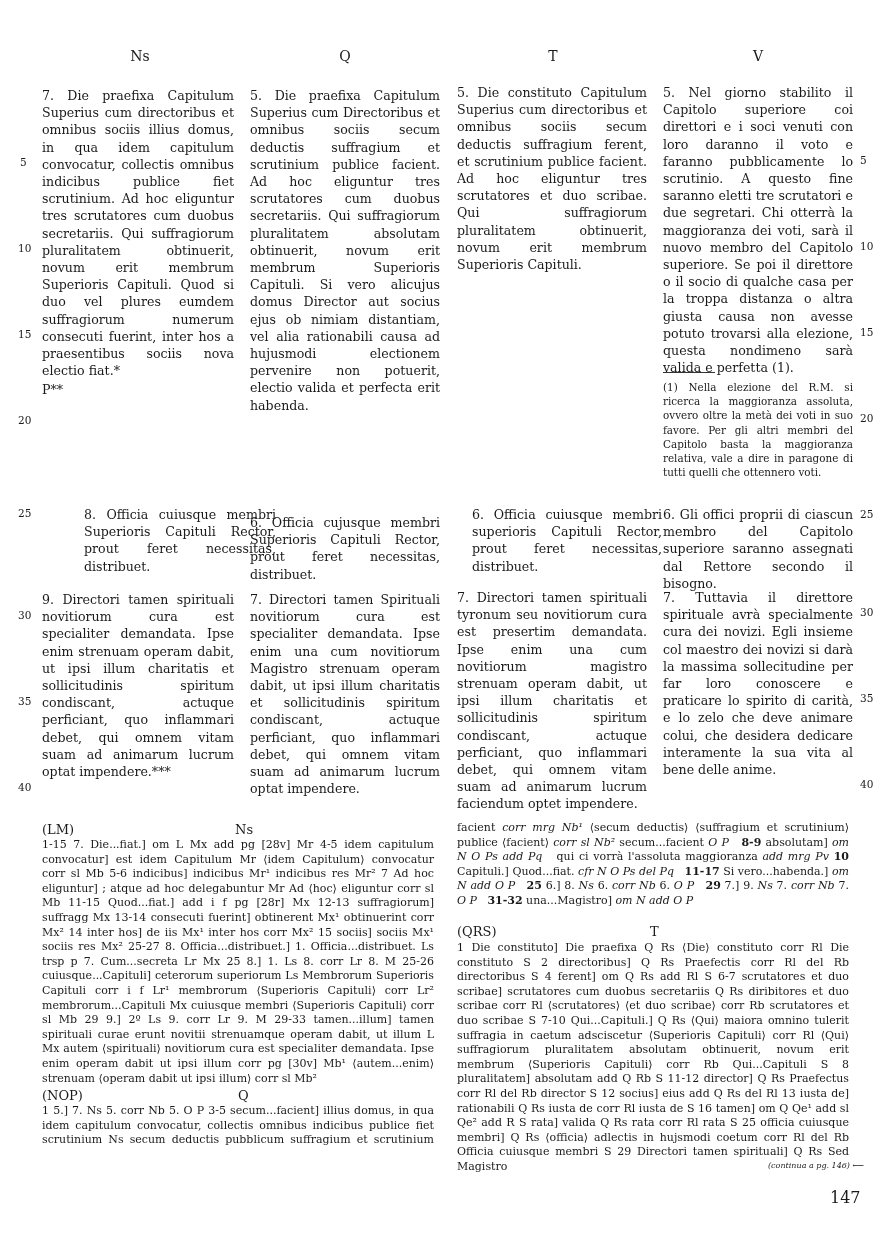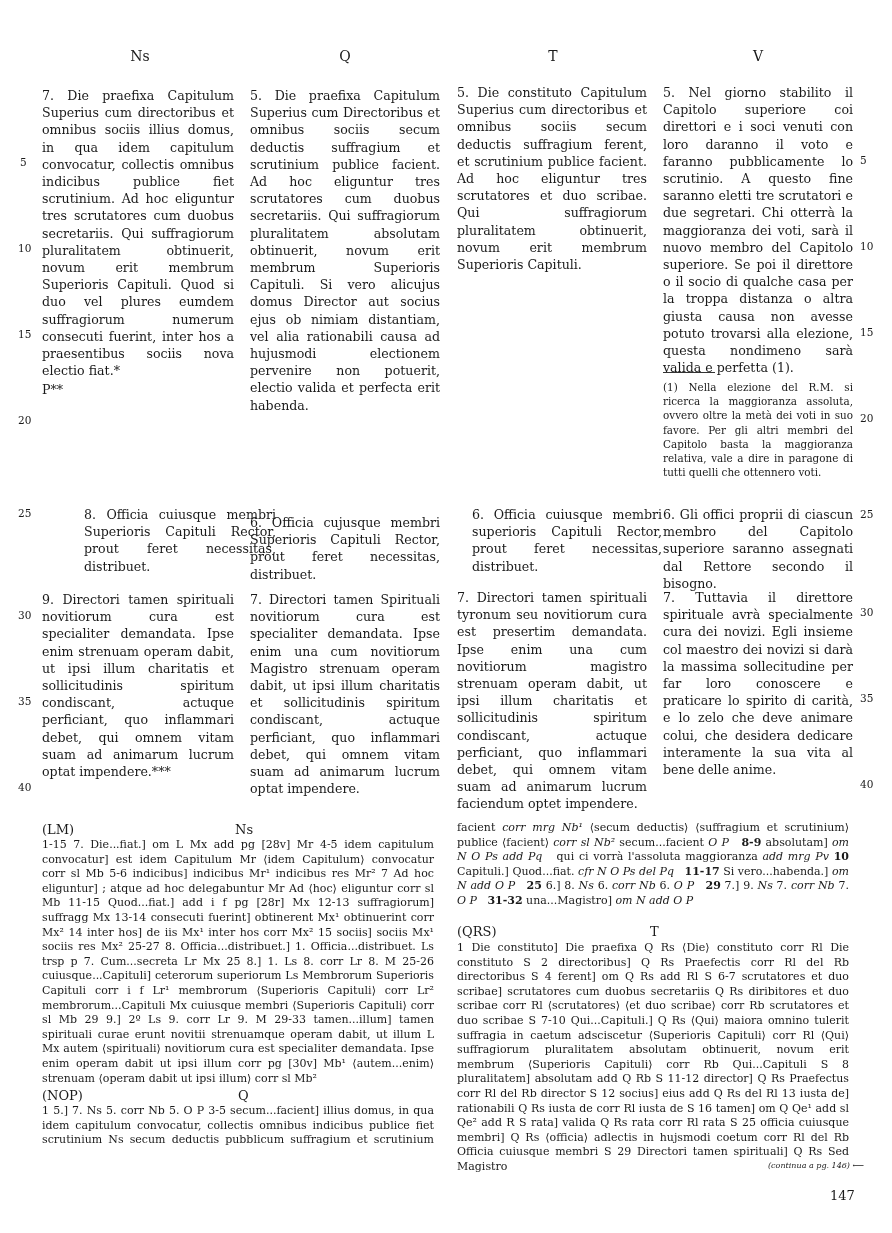--- a/index.html
+++ b/index.html
@@ -10,21 +10,21 @@
   .col p { margin: 0; }
   .ln { position: absolute; font-size: 10.5px; }
   .fn { position: absolute; font-size: 10.4px; line-height: 14.2px; text-align: justify; }
   .fn-rule { position: absolute; height: 1px; background: #333; }
   .app { position: absolute; font-size: 11px; line-height: 14.6px; text-align: justify; }
   .app p { margin: 0; }
   .app-head { position: absolute; font-size: 13px; }
   .it { font-style: italic; }
   .b { font-weight: bold; }
   .cont { position: absolute; font-size: 8px; font-style: italic; }
-  .pageno { position: absolute; font-size: 13px; }
+  .pageno { position: absolute; font-size: 16px; }
 </style>
 </head>
 <body>
 
 <div class="col-head" style="left:50px;">Ns</div>
 <div class="col-head" style="left:255px;">Q</div>
 <div class="col-head" style="left:463px;">T</div>
 <div class="col-head" style="left:668px;">V</div>
 
 <div class="col" style="left:42px; top:87px; width:192px;">

